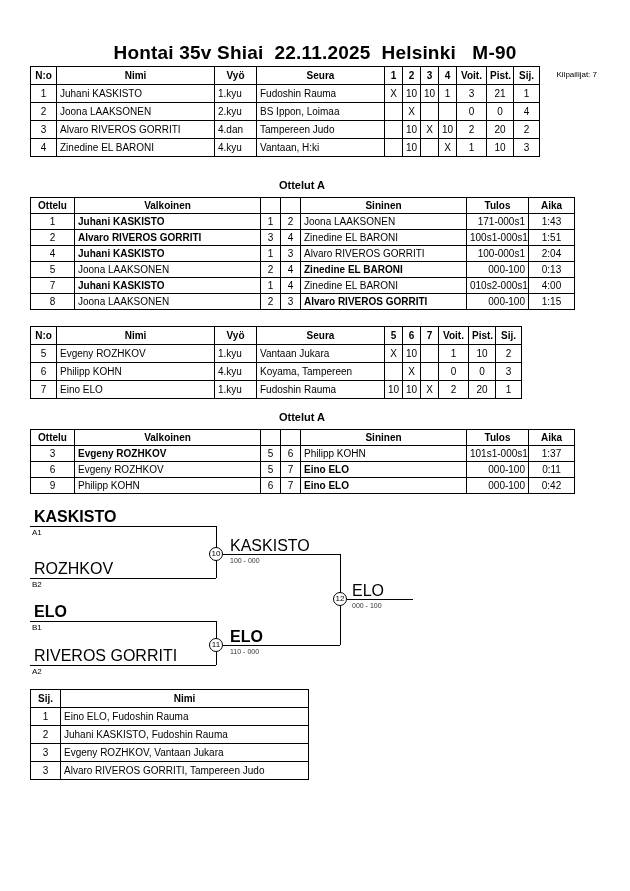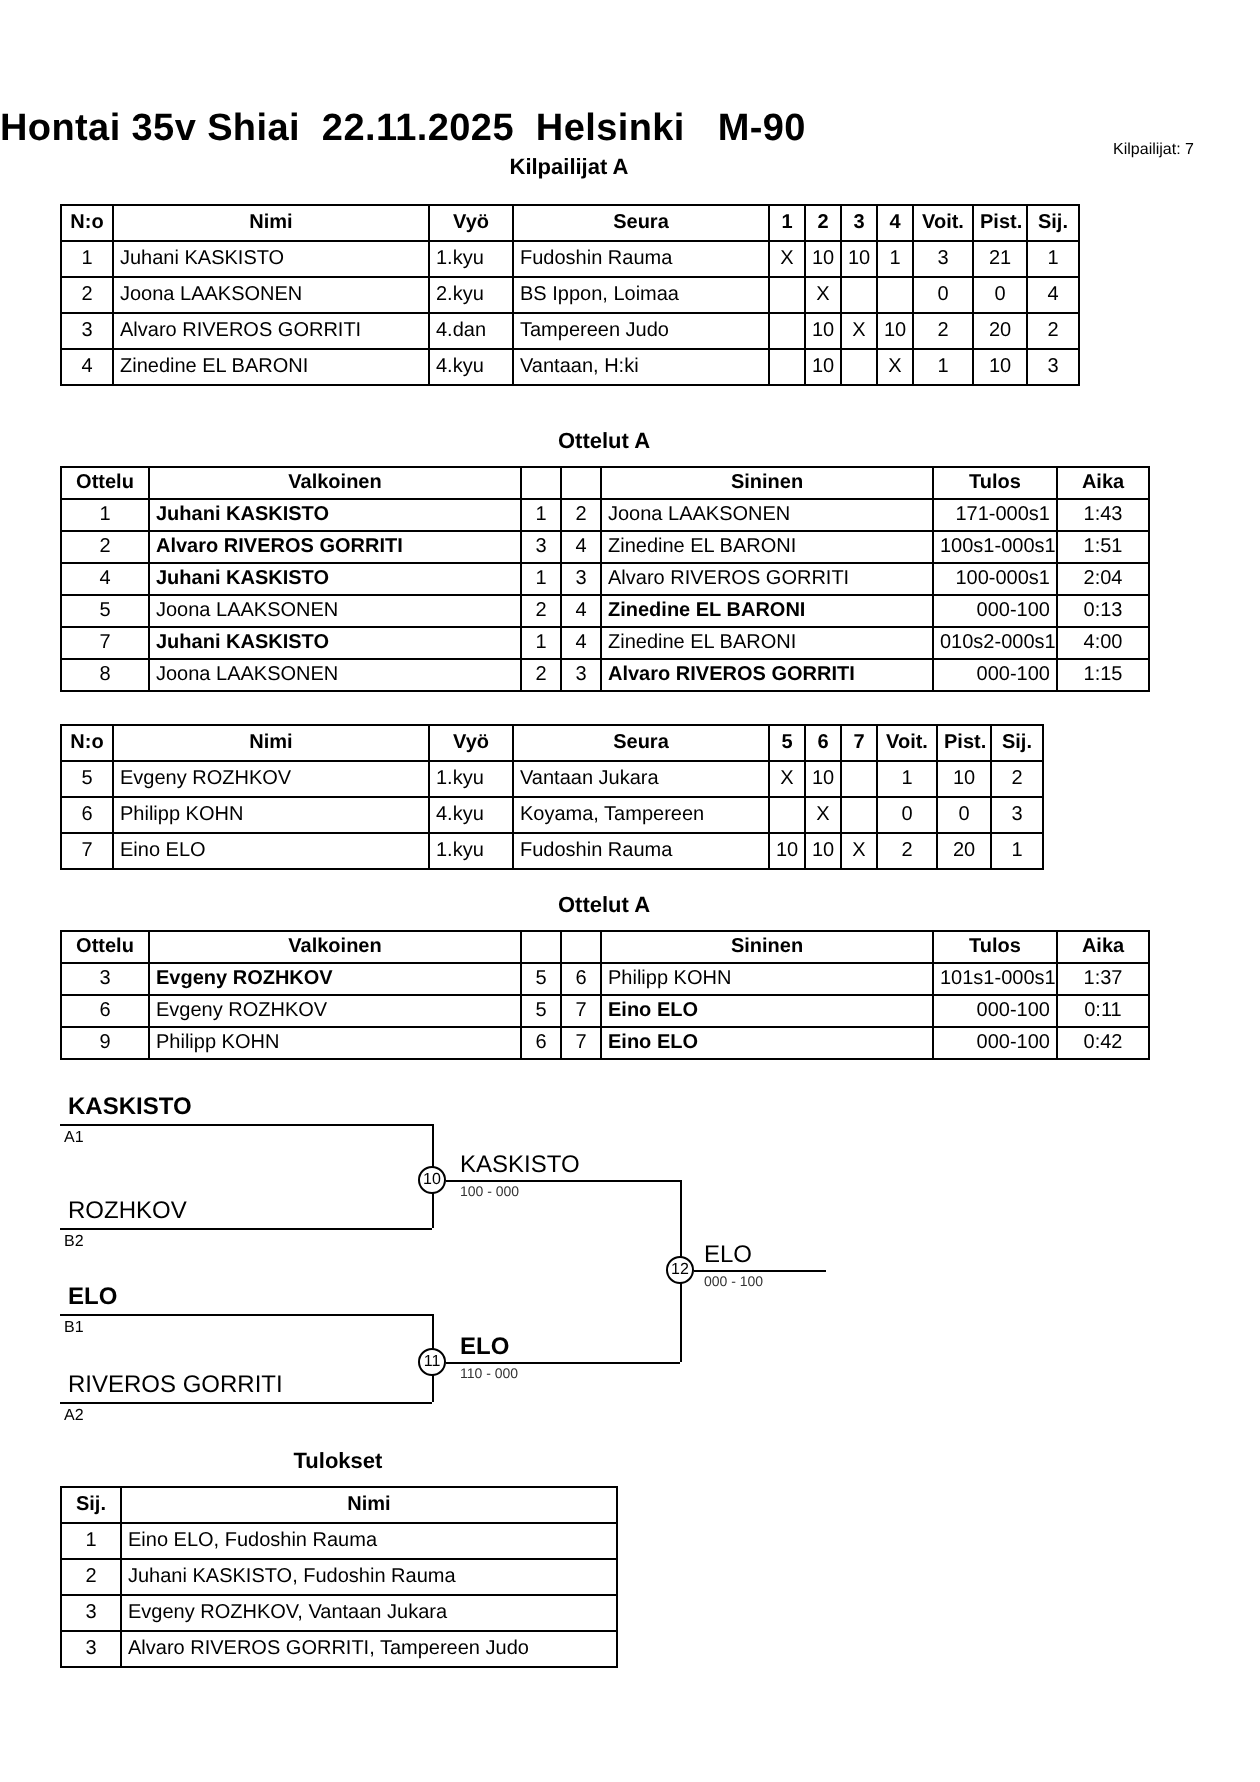--- a/index.html
+++ b/index.html
@@ -1,51 +1,50 @@
 <!DOCTYPE html>
 <html><head>
 <meta charset="utf-8">
 <style>
   * { margin:0; padding:0; box-sizing:border-box; }
   html,body { background:#fff; }
   body { width:630px; height:891px; font-family:"Liberation Sans", sans-serif; color:#000; position:relative; overflow:hidden; }
-  .title { padding-top:54px; font-size:19px; font-weight:bold; white-space:pre; letter-spacing:.2px; }
+  .title { padding-top:42px; font-size:19px; font-weight:bold; text-align:center; white-space:pre; letter-spacing:.2px; }
   .kilp-count { position:absolute; top:70px; right:33px; font-size:8px; }
   .sec { margin-left:30px; }
   .sec-head { font-size:11px; font-weight:bold; text-align:center; margin-bottom:6px; }
   #sec-pool-a .sec-head { margin-bottom:12px; }
   #sec-pool-a { margin-top:2px; width:509px; }
   #sec-matches-a { margin-top:22px; width:544px; }
   #sec-pool-b { margin-top:16px; width:491px; }
   #sec-matches-b { margin-top:12px; width:544px; }
   #sec-results { margin-top:8px; width:278px; }
   table.tbl { border-collapse:collapse; table-layout:fixed; width:100%; }
   .tbl th, .tbl td { border:1px solid #000; font-size:10px; height:18px; padding:0 3px; white-space:nowrap; overflow:hidden; line-height:12px; vertical-align:middle; }
   .tbl th { font-weight:bold; text-align:center; }
   .tbl.matches th, .tbl.matches td { height:16px; }
   .c { text-align:center; } .l { text-align:left; } .r { text-align:right; }
   .win { font-weight:bold; }
   
   .bracket { position:relative; margin-left:30px; margin-top:15px; width:560px; height:172px; }
-  .b-name { position:absolute; font-size:12px; line-height:12px; white-space:nowrap; }
+  .b-name { position:absolute; font-size:16px; line-height:12px; white-space:nowrap; }
   .b-bold { font-weight:bold; }
   .b-seed { position:absolute; font-size:8px; line-height:9px; color:#000; }
   .b-score { position:absolute; font-size:7px; line-height:8px; color:#333; }
   .b-line { position:absolute; border-top:1px solid #000; height:0; }
   .b-vline { position:absolute; border-left:1px solid #000; width:0; }
   .b-circle { position:absolute; width:14px; height:14px; border:1px solid #000; border-radius:50%; background:#fff; font-size:8px; line-height:12px; text-align:center; z-index:2; }
 </style>
 </head>
 <body>
 
 <div class="title">Hontai 35v Shiai  22.11.2025  Helsinki   M-90</div>
 <div class="kilp-count">Kilpailijat: 7</div>
 
 <div class="sec" id="sec-pool-a">
-  <div class="sec-head">Kilpailijat A</div>
   <table class="tbl">
     <colgroup>
         <col style="width:26px">
         <col style="width:158px">
         <col style="width:42px">
         <col style="width:128px">
         <col style="width:18px">
         <col style="width:18px">
         <col style="width:18px">
         <col style="width:18px">
@@ -361,21 +360,20 @@
   <div class="b-score" style="left:200px;top:139px">110 - 000</div>
 
   <div class="b-vline" style="left:310px;top:45px;height:91px"></div>
   <div class="b-circle" style="left:303px;top:83px">12</div>
   <div class="b-name" style="left:322px;top:76px">ELO</div>
   <div class="b-line" style="left:317px;top:90px;width:66px"></div>
   <div class="b-score" style="left:322px;top:93px">000 - 100</div>
 </div>
 
 <div class="sec" id="sec-results">
-  <div class="sec-head">Tulokset</div>
   <table class="tbl">
     <colgroup>
         <col style="width:30px">
         <col style="width:248px">
       </colgroup>
     <thead>
       <tr>
         <th>Sij.</th>
         <th>Nimi</th>
       </tr>

